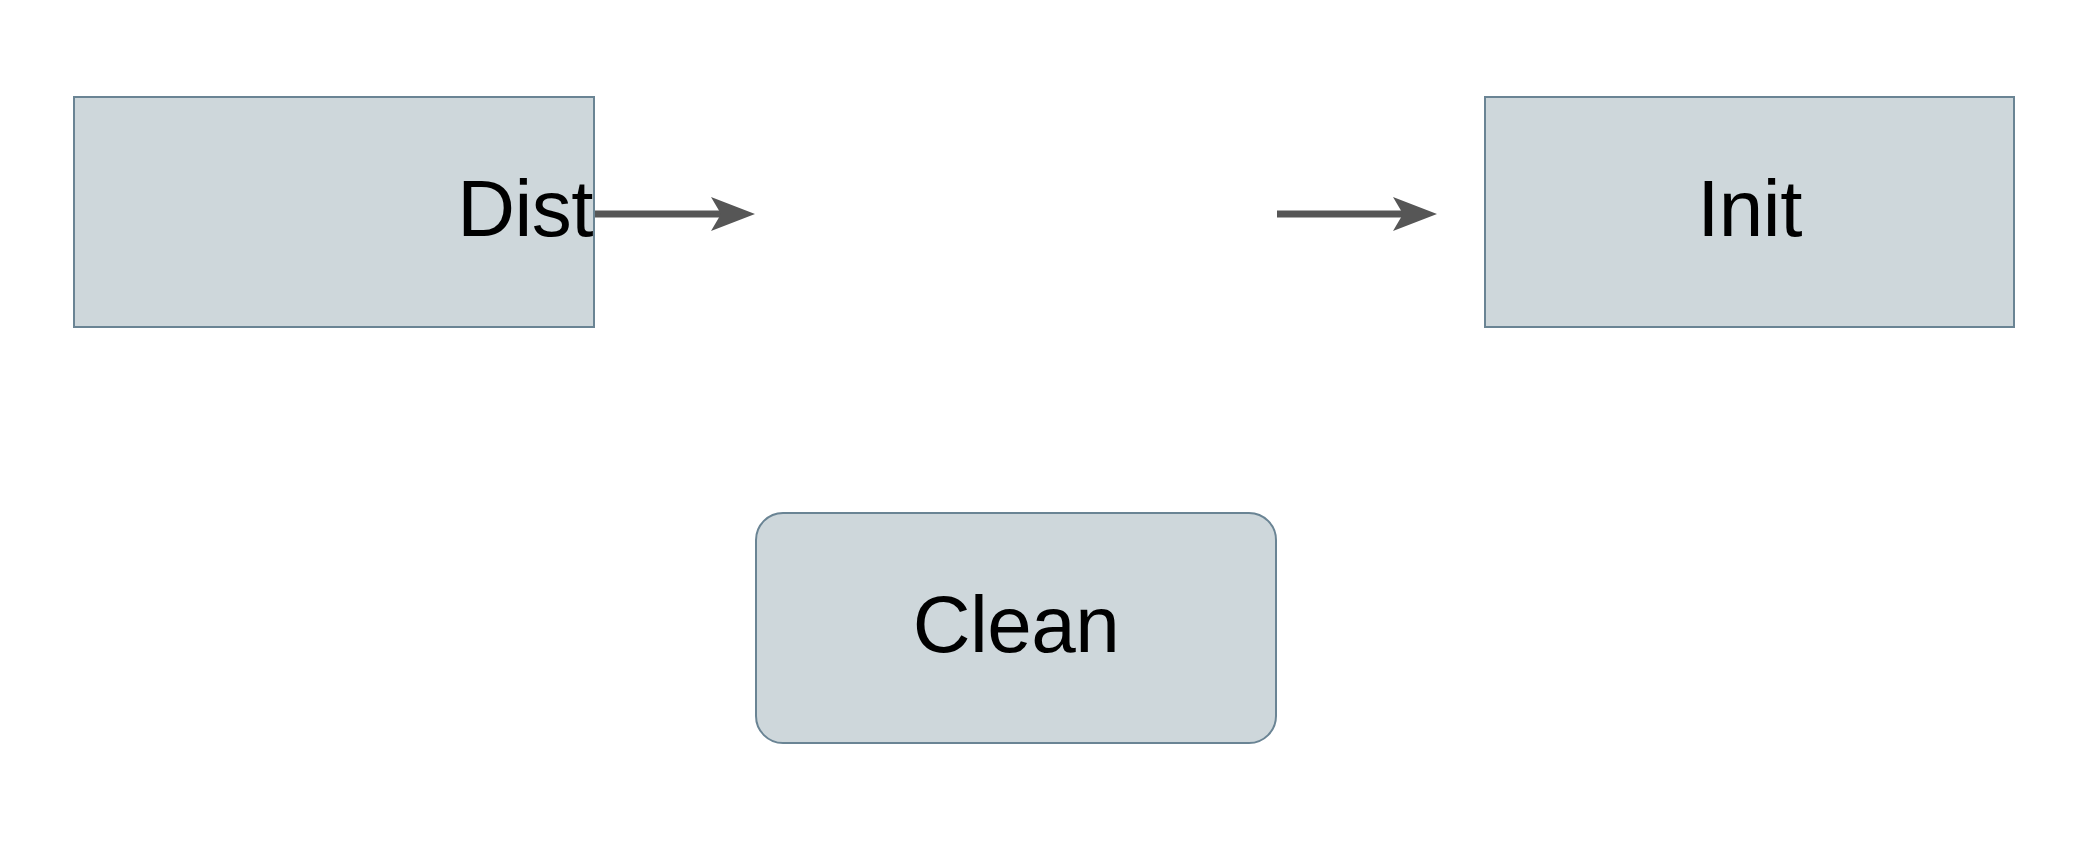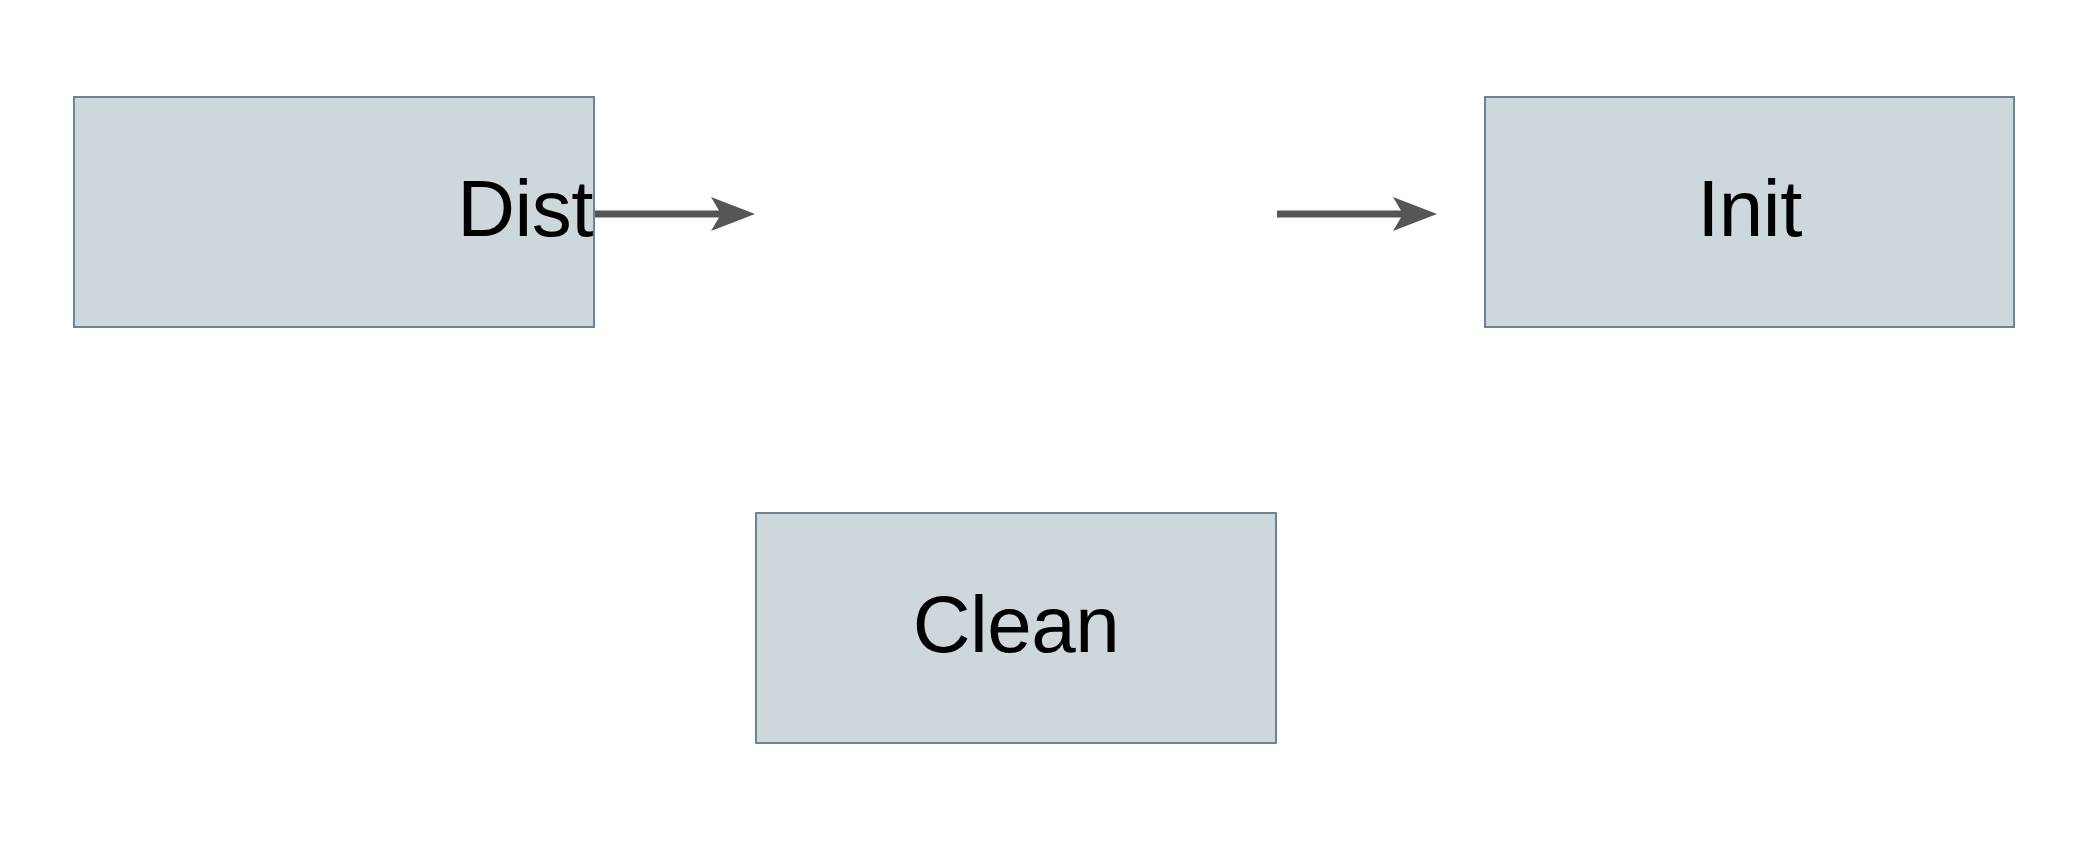--- a/index.html
+++ b/index.html
@@ -73,17 +73,17 @@
 
   <div class="node" style="left:73px; top:96px; width:522px; height:232px;justify-content:flex-end;">
     <span class="node-label">Dist</span>
   </div>
 
 
   <div class="node" style="left:1437px; top:96px; width:531px; height:232px;margin-left:47px;">
     <span class="node-label">Init</span>
   </div>
 
-  <div class="node" style="left:755px; top:512px; width:522px; height:232px;">
+  <div class="node" style="left:755px; top:512px; width:522px; height:232px;border-radius:28px;">
     <span class="node-label">Clean</span>
   </div>
 
 </div>
 
 </body></html>

